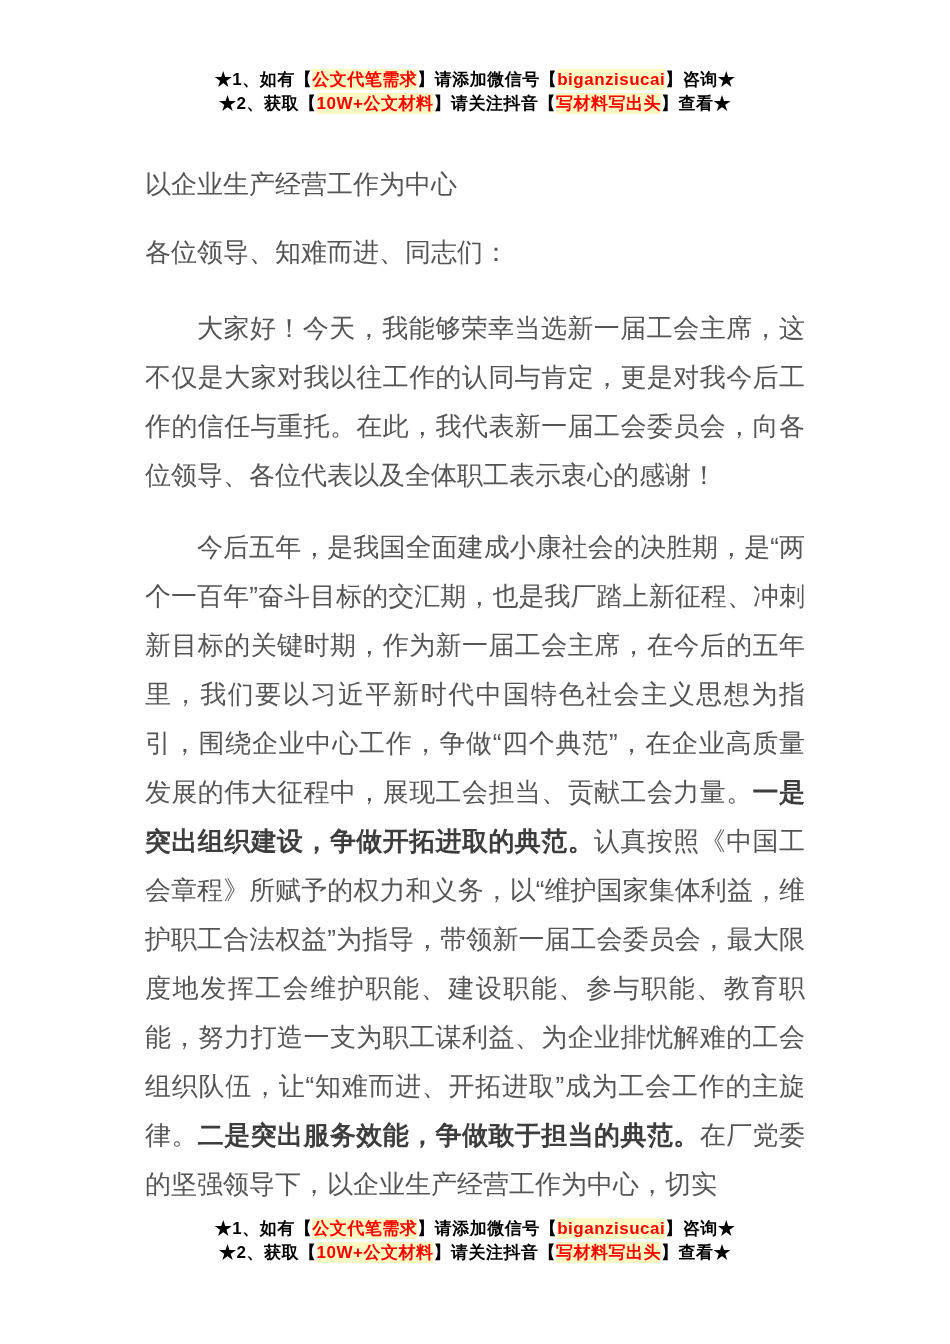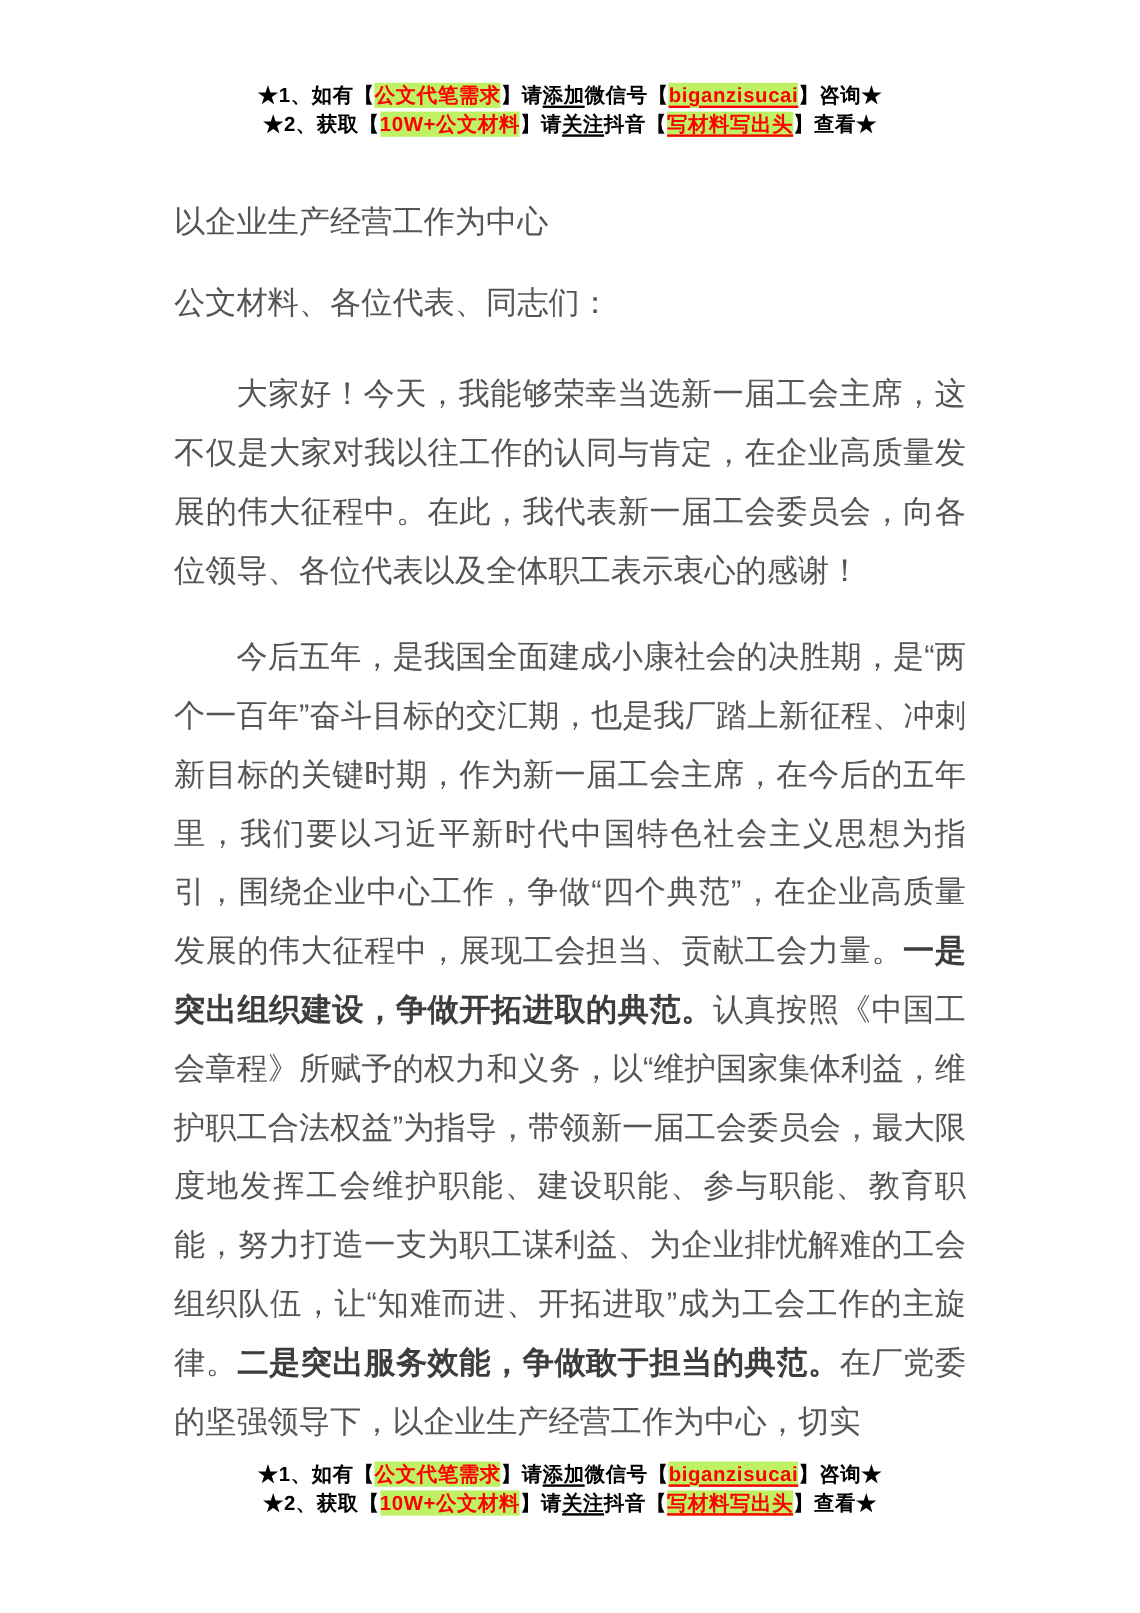--- a/index.html
+++ b/index.html
@@ -26,25 +26,24 @@
     line-height: 24px;
     font-weight: 700;
     color: #000000;
     letter-spacing: 0.5px;
   }
   .ad-banner.top { padding-top: 68px; }
   .ad-banner.bottom { margin-top: 8px; }
   .ad-line { white-space: nowrap; }
   .hl {
     color: #ff0000;
-    background: #bef264;
+    background: #fef9c3;
     padding: 1px 0;
   }
   .ul {
-    text-decoration: underline;
     text-decoration-thickness: 2px;
     text-underline-offset: 3px;
   }
   
   .doc {
     width: 660px;
     margin: 0 auto;
     color: #555555;
     font-size: 26px;
     line-height: 49px;
@@ -69,23 +68,23 @@
     <div class="ad-line">
       <span>★1、如有【</span><span class="hl">公文代笔需求</span><span>】请</span><span class="ul">添加</span><span>微信号【</span><span class="hl ul">biganzisucai</span><span>】咨询★</span>
     </div>
     <div class="ad-line">
       <span>★2、获取【</span><span class="hl">10W+公文材料</span><span>】请</span><span class="ul">关注</span><span>抖音【</span><span class="hl ul">写材料写出头</span><span>】查看★</span>
     </div>
   </div>
 
   <div class="doc">
     <p class="doc-title">以企业生产经营工作为中心</p>
-    <p class="salutation">公文材料、各位代表、同志们：</p>
+    <p class="salutation">各位领导、知难而进、同志们：</p>
     <p class="para-1">
-      <span>大家好！今天，我能够荣幸当选新一届工会主席，这不仅是大家对我以往工作的认同与肯定，在企业高质量发展的伟大征程中。在此，我代表新一届工会委员会，向各位领导、各位代表以及全体职工表示衷心的感谢！</span>
+      <span>大家好！今天，我能够荣幸当选新一届工会主席，这不仅是大家对我以往工作的认同与肯定，更是对我今后工作的信任与重托。在此，我代表新一届工会委员会，向各位领导、各位代表以及全体职工表示衷心的感谢！</span>
     </p>
     <p class="para-2">
       <span>今后五年，是我国全面建成小康社会的决胜期，是“两个一百年”奋斗目标的交汇期，也是我厂踏上新征程、冲刺新目标的关键时期，作为新一届工会主席，在今后的五年里，我们要以习近平新时代中国特色社会主义思想为指引，围绕企业中心工作，争做“四个典范”，在企业高质量发展的伟大征程中，展现工会担当、贡献工会力量。</span><span class="seg-bold">一是突出组织建设，争做开拓进取的典范。</span><span>认真按照《中国工会章程》所赋予的权力和义务，以“维护国家集体利益，维护职工合法权益”为指导，带领新一届工会委员会，最大限度地发挥工会维护职能、建设职能、参与职能、教育职能，努力打造一支为职工谋利益、为企业排忧解难的工会组织队伍，让“知难而进、开拓进取”成为工会工作的主旋律。</span><span class="seg-bold">二是突出服务效能，争做敢于担当的典范。</span><span>在厂党委的坚强领导下，以企业生产经营工作为中心，切实</span>
     </p>
   </div>
 
   <div class="ad-banner bottom">
     <div class="ad-line">
       <span>★1、如有【</span><span class="hl">公文代笔需求</span><span>】请</span><span class="ul">添加</span><span>微信号【</span><span class="hl ul">biganzisucai</span><span>】咨询★</span>
     </div>

